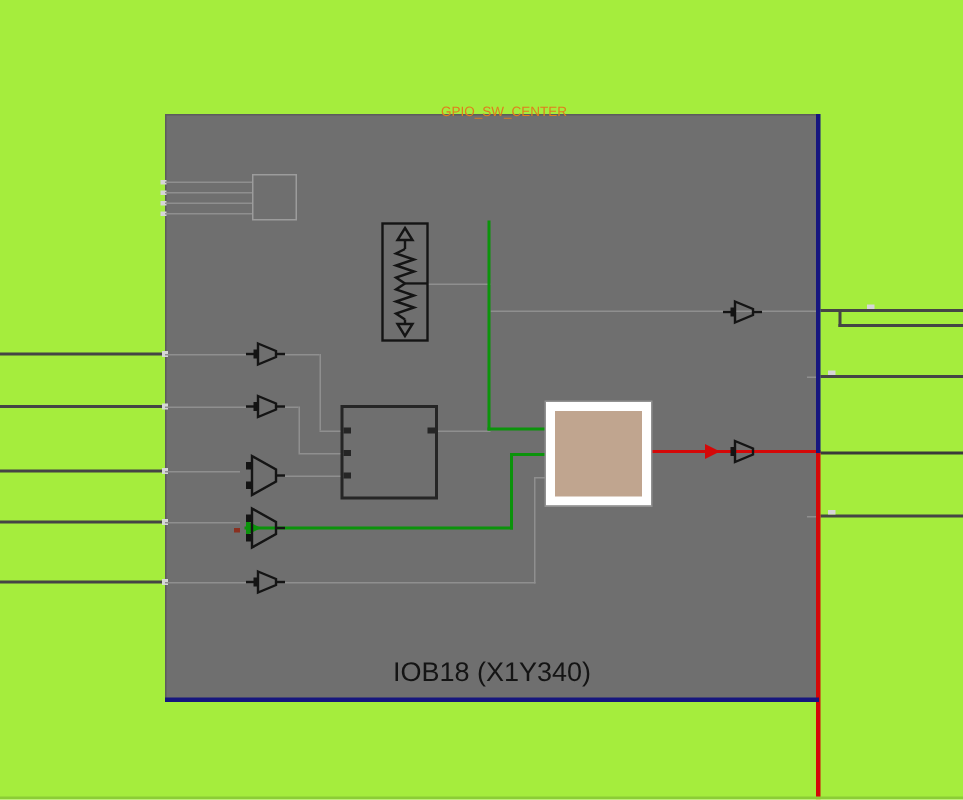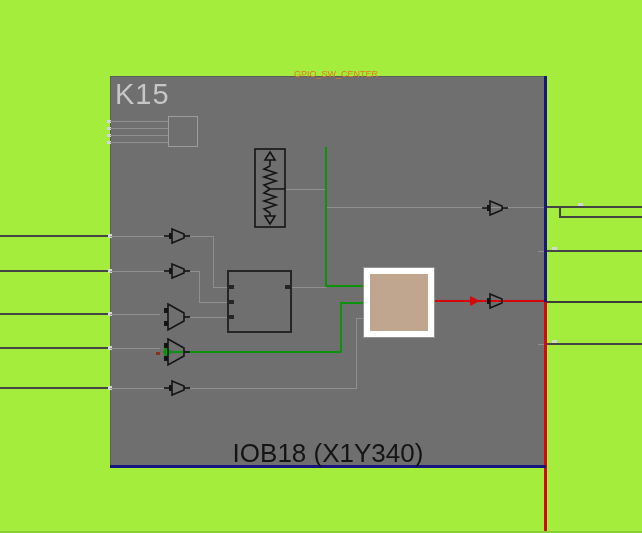--- a/index.html
+++ b/index.html
@@ -22,21 +22,21 @@
   
   #pinName{position:absolute;left:115px;top:78px;font-size:29px;color:#c6c6c6;letter-spacing:1px;}
   #pinSquare{position:absolute;left:168px;top:116px;width:28px;height:29px;border:1px solid #9c9c9c;}
   #pad{position:absolute;left:296px;top:83px;width:60px;height:62px;background:#b2662e;border:2px solid #7c3b18;}
   #padLabel{position:absolute;left:7px;bottom:0px;font-size:20px;color:#5e2c0e;letter-spacing:2px;}
   #netLabel{position:absolute;left:294px;top:69px;font-size:9px;color:#e07d1e;letter-spacing:0px;white-space:nowrap;}
   #logicBlock{position:absolute;left:227px;top:270px;width:61px;height:59px;border:2px solid #252525;}
   .pin{position:absolute;background:#252525;}
   #siteBlock{position:absolute;left:364px;top:268px;width:70px;height:69px;background:#ffffff;outline:1px solid #919191;}
   #siteInner{position:absolute;left:6px;top:6px;width:58px;height:57px;background:#c0a58f;}
-  #tileName{position:absolute;left:110px;top:438px;width:436px;text-align:center;font-size:26px;color:#141414;}
+  #tileName{position:absolute;left:110px;top:438px;width:436px;text-align:center;font-size:18px;color:#141414;}
   .arrowG{position:absolute;width:0;height:0;border-top:5px solid transparent;border-bottom:5px solid transparent;border-left:10px solid #0b930b;}
   .arrowR{position:absolute;width:0;height:0;border-top:5px solid transparent;border-bottom:5px solid transparent;border-left:10px solid #d40808;}
   svg{position:absolute;overflow:visible;}
   .bufStroke{stroke:#141414;fill:none;stroke-width:1.6;}
   .bufPin{fill:#141414;}
   #bottomEdge{position:absolute;left:0;top:531px;width:642px;height:2px;background:#8ccd36;}
 </style>
 </head>
 <body>
 
@@ -108,21 +108,20 @@
   <div class="gw" style="left:340px;top:302px;width:26px;height:2px;"></div>
   <div class="arrowG" style="left:164px;top:347px;"></div>
 
   <div class="rw" style="left:434px;top:300px;width:112px;height:2px;"></div>
   <div class="rw" style="left:544px;top:300px;width:3px;height:233px;"></div>
   <div class="arrowR" style="left:470px;top:296px;"></div>
 
   <div class="nb" style="left:544px;top:76px;width:3px;height:226px;"></div>
   <div class="nb" style="left:110px;top:465px;width:436px;height:3px;"></div>
 
-  <div id="pinName">K15</div>
   <div id="pinSquare"></div>
 
   <div id="netLabel">GPIO_SW_CENTER</div>
 
   <svg style="left:254px;top:148px;" width="32" height="80" viewBox="0 0 32 80">
     <rect x="1" y="1" width="30" height="78" class="bufStroke"></rect>
     <polygon points="16,4 21,12 11,12" class="bufStroke"></polygon>
     <line x1="16" y1="12" x2="16" y2="18" class="bufStroke"></line>
     <polyline points="16,18 10,21 22,25 10,29 22,33 10,37 16,41" class="bufStroke"></polyline>
     <polyline points="16,41 10,45 22,49 10,53 22,57 10,61 16,65" class="bufStroke"></polyline>

